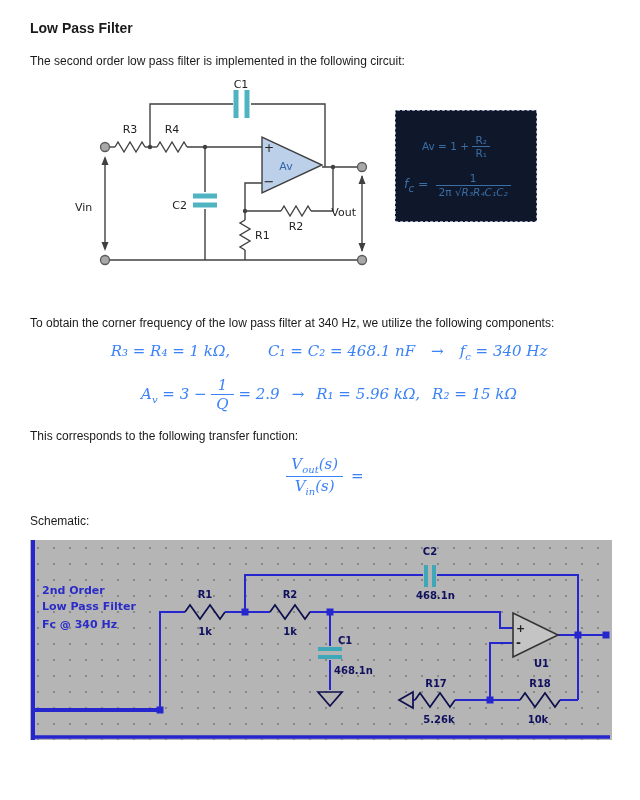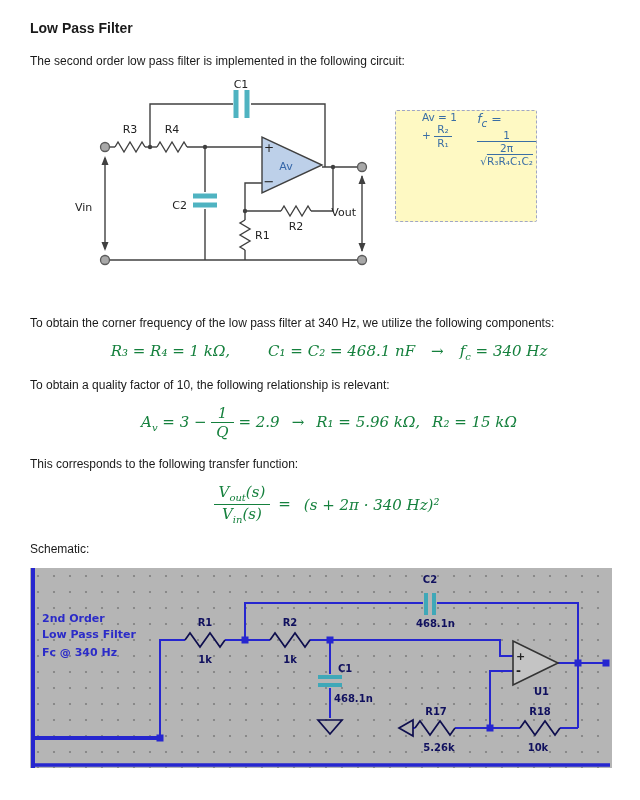--- a/index.html
+++ b/index.html
@@ -5,32 +5,32 @@
   * { margin:0; padding:0; box-sizing:border-box; }
   html,body { width:640px; height:800px; }
   body { background:#ffffff; font-family:"Liberation Sans",sans-serif; color:#1a1a1a; overflow:hidden; position:relative; }
   .page { padding:20px 12px 0 30px; }
   .doc-title { font-size:14px; font-weight:bold; margin-bottom:16px; }
   .body-text { font-size:12px; line-height:1.5; width:548px; margin-bottom:10px; }
   
   .figure { position:relative; width:560px; height:222px; margin:4px 0 12px 43px; }
   .figure svg { display:block; }
   .formula-box { position:absolute; left:322px; top:30px; width:142px; height:112px;
-    background:#fef9c3; border:1.6px dashed #a0a6c6; border-radius:2px;
+    background:#0f172a; border:1.6px dashed #a0a6c6; border-radius:2px;
     color:#3a6ea5; font-family:"DejaVu Sans",sans-serif; font-size:10.5px;
-    display:flex; flex-direction:row; justify-content:center; gap:12px; }
+    display:flex; flex-direction:column; justify-content:center; gap:12px; }
   .f-line { padding-left:26px; }
   .f-line.fc { padding-left:8px; }
   .fc-lhs { font-style:italic; font-size:12.5px; margin-right:3px; }
   .frac { display:inline-block; vertical-align:middle; text-align:center; line-height:1.2; }
   .frac .num { display:block; border-bottom:1px solid currentColor; padding:0 3px; }
   .frac .den { display:block; padding:0 3px; }
-  .radicand { text-decoration:overline; }
+  .radicand { text-decoration:overline;font-style:italic; }
   
-  .math { font-family:"DejaVu Serif",serif; font-style:italic; font-size:15px; color:#15803d;
+  .math { font-family:"DejaVu Serif",serif; font-style:italic; font-size:15px; color:#3b82f6;
     text-align:center; margin:6px 0 14px; }
   .math .frac .num { border-bottom:1.3px solid currentColor; padding:0 5px; }
   .math .frac .den { padding:0 5px; }
   .math sub { font-size:10px; }
   .ml40 { margin-left:38px; } .ml16 { margin-left:16px; } .ml12 { margin-left:12px; } .ml8 { margin-left:8px; }
   .eq-block { margin-bottom:14px; }
   
   .schematic-wrap { margin-top:4px; }
 </style>
 </head>
@@ -122,30 +122,29 @@
       </div>
     </div>
   </div>
 
   <p class="body-text">To obtain the corner frequency of the low pass filter at 340 Hz, we utilize the following components:</p>
 
   <div class="math eq-block">
     <span>R₃ = R₄ = 1 kΩ,</span><span class="ml40">C₁ = C₂ = 468.1 nF</span><span class="ml16">→</span><span class="ml16"><span>f</span><sub>c</sub><span> = 340 Hz</span></span>
   </div>
 
-  <p class="body-text">To obtain a quality factor of 10, the following relationship is relevant:</p>
 
   <div class="math eq-block">
     <span><span>A</span><sub>v</sub><span> = 3 − </span></span><span class="frac"><span class="num">1</span><span class="den">Q</span></span><span> = 2.9</span><span class="ml12">→</span><span class="ml12">R₁ = 5.96 kΩ,</span><span class="ml12">R₂ = 15 kΩ</span>
   </div>
 
   <p class="body-text">This corresponds to the following transfer function:</p>
 
   <div class="math eq-block">
-    <span class="frac"><span class="num"><span>V</span><sub>out</sub><span>(s)</span></span><span class="den"><span>V</span><sub>in</sub><span>(s)</span></span></span><span class="ml8">=</span><span class="frac ml8"><span class="den">(s + 2π · 340 Hz)²</span></span>
+    <span class="frac"><span class="num"><span>V</span><sub>out</sub><span>(s)</span></span><span class="den"><span>V</span><sub>in</sub><span>(s)</span></span></span><span class="ml8">=</span><span class="frac ml8"></span>
   </div>
 
   <p class="body-text">Schematic:</p>
 
   <div class="schematic-wrap">
     <svg width="582" height="200" viewBox="0 0 582 200">
       <defs>
         <pattern id="griddots" width="16" height="16" patternUnits="userSpaceOnUse">
           <rect width="16" height="16" fill="#b5b5b5"></rect>
           <circle cx="8" cy="8" r="1.1" fill="#7e7e7e"></circle>

